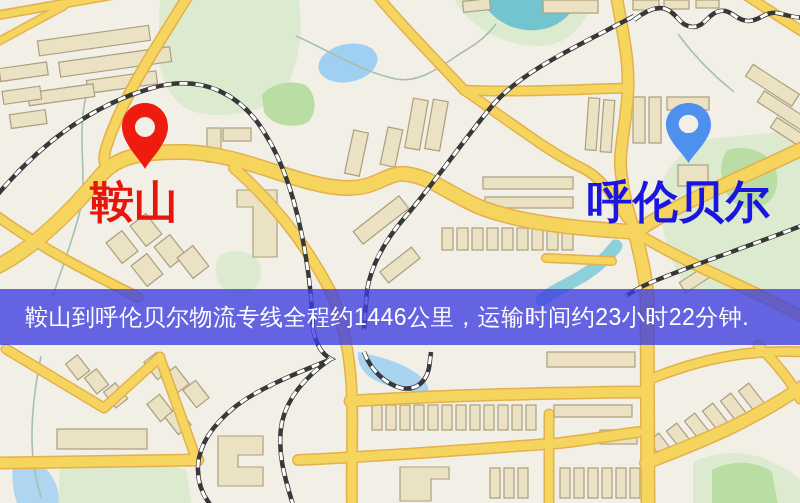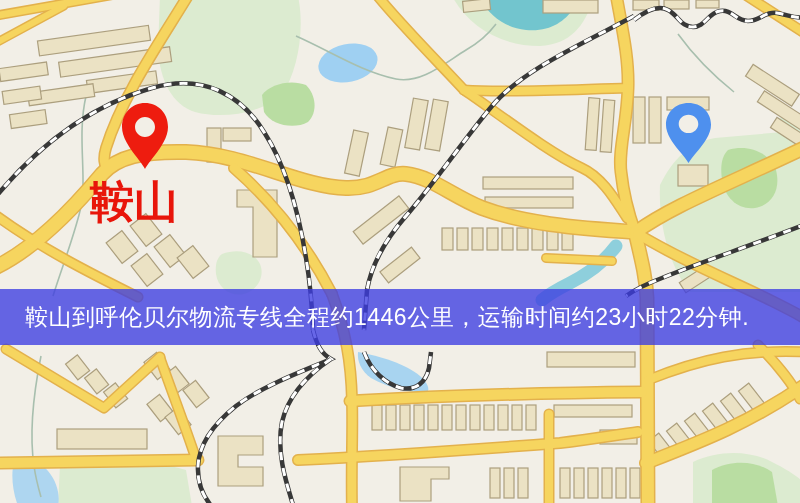--- a/index.html
+++ b/index.html
@@ -274,18 +274,19 @@
     </svg>
   </div>
 
   <div class="marker marker-dest">
     <svg width="47" height="62" viewBox="0 0 48 68" preserveAspectRatio="none">
       <path fill-rule="evenodd" d="M24,1 C11,1 1,11 1,25 C1,35 8,45 14,53 C19,59.5 22.5,64 24,67 C25.5,64 29,59.5 34,53 C40,45 47,35 47,25 C47,11 37,1 24,1 Z M24,14 C29.5,14 34,18.5 34,24 C34,29.5 29.5,34 24,34 C18.5,34 14,29.5 14,24 C14,18.5 18.5,14 24,14 Z" fill="#4e90ee"></path>
     </svg>
   </div>
 
   <div class="map-label label-origin">鞍山</div>
+  <div class="map-label label-dest">呼伦贝尔</div>
 
   <div class="banner">
     <span>鞍山到呼伦贝尔物流专线全程约1446公里，运输时间约23小时22分钟.</span>
   </div>
 
 </div>
 
 </body></html>

